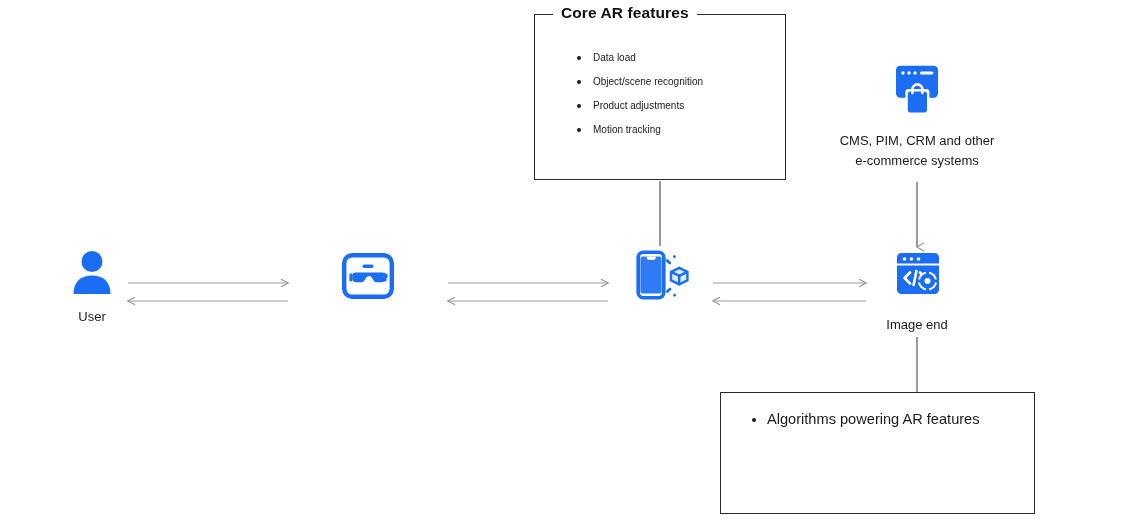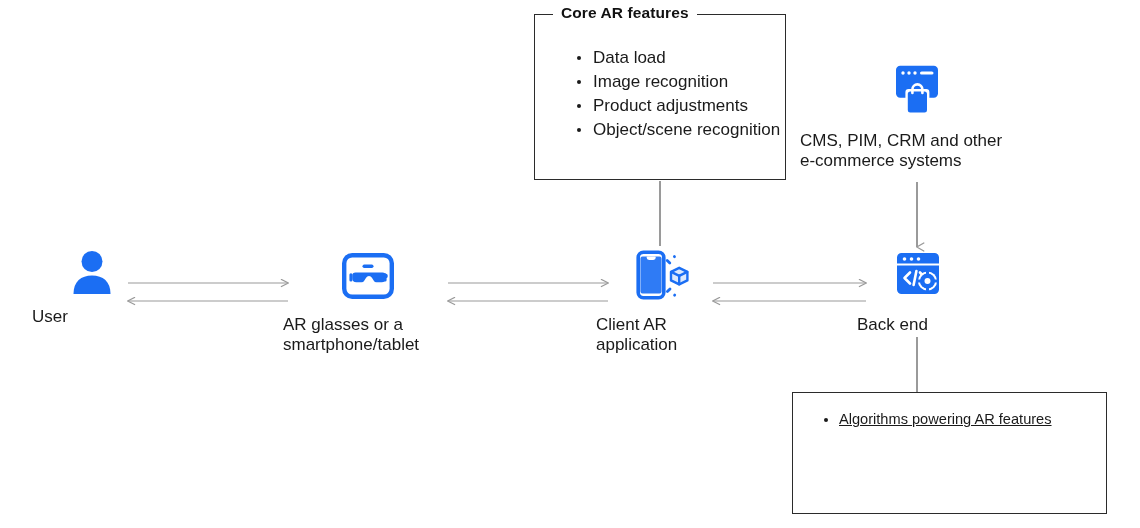--- a/index.html
+++ b/index.html
@@ -32,47 +32,48 @@
     letter-spacing:.1px;
     white-space:nowrap;
   }
   ul.bullets{
     list-style:none;
     margin:0;padding:0;
   }
   ul.bullets li{
     position:relative;
     padding-left:22px;
-    font-size:17px;
+    font-size:10px;
     line-height:24px;
     color:#1a1a1a;
   }
   ul.bullets li:before{
     content:"";
     position:absolute;
     left:6px;top:10px;
     width:4.2px;height:4.2px;
     border-radius:50%;
     background:#1a1a1a;
   }
 
   
   #core-box{left:534px;top:14px;width:252px;height:166px;}
   #core-box ul{margin-top:31px;margin-left:36px;}
 
   
-  #backend-box{left:792px;top:392px;width:315px;height:122px;text-decoration:underline;}
+  #backend-box{left:720px;top:392px;width:315px;height:122px;}
   #backend-box ul{margin-top:14px;margin-left:26px;}
   #backend-box ul li{line-height:25px;font-size:14.6px;padding-left:20px;}
   #backend-box ul li:before{left:5px;top:10.5px;}
 
   
   .node-label{
     position:absolute;
-    font-size:17px;
+    text-align:center;
+    font-size:13px;
     line-height:20px;
     color:#1a1a1a;
     white-space:pre-line;
   }
 
   
   svg.wires{position:absolute;left:0;top:0;width:1140px;height:528px;overflow:visible;}
 
   
   .icon{position:absolute;}
@@ -114,23 +115,23 @@
 
     <line x1="917" y1="182" x2="917" y2="247" stroke="#9a9a9a" stroke-width="2" marker-end="url(#ahd)"></line>
 
     <line x1="917" y1="337" x2="917" y2="392" stroke="#9a9a9a" stroke-width="2"></line>
   </svg>
 
   <div class="featbox" id="core-box">
     <span class="legend">Core AR features</span>
     <ul class="bullets">
       <li>Data load</li>
-      <li>Image recognition</li>
+      <li>Object/scene recognition</li>
       <li>Product adjustments</li>
-      <li>Object/scene recognition</li>
+      <li>Motion tracking</li>
     </ul>
   </div>
 
   <div class="featbox" id="backend-box">
     <ul class="bullets">
       <li>Algorithms powering AR features</li>
     </ul>
   </div>
 
   <div class="icon" style="left:68px;top:248px;">
@@ -144,22 +145,20 @@
   <div class="icon" style="left:342px;top:253px;">
     <svg width="52" height="46" viewBox="0 0 52 46" xmlns="http://www.w3.org/2000/svg">
       <rect x="2.2" y="2.2" width="47.6" height="41.6" rx="8" ry="8" fill="none" stroke="#1b6ef3" stroke-width="4.4"></rect>
       <circle cx="43.6" cy="23" r="2.2" fill="#1b6ef3"></circle>
       <rect x="20.5" y="11.5" width="11" height="3.4" rx="1.7" fill="#1b6ef3"></rect>
       <path d="M11.5 19.5 h29 a3.2 3.2 0 0 1 3.2 3.2 v2.6 a4 4 0 0 1 -4 4 h-5.3 a3 3 0 0 1 -2.6 -1.5 l-1.9 -3.1 a3.4 3.4 0 0 0 -5.8 0 l-1.9 3.1 a3 3 0 0 1 -2.6 1.5 h-5.3 a4 4 0 0 1 -4 -4 v-2.6 a3.2 3.2 0 0 1 3.2 -3.2 z" fill="#1b6ef3"></path>
       <rect x="7.4" y="20.2" width="3.1" height="8.4" rx="1.5" fill="#1b6ef3"></rect>
       <rect x="41.5" y="20.2" width="3.1" height="8.4" rx="1.5" fill="#1b6ef3"></rect>
     </svg>
   </div>
-  <div class="node-label" style="left:283px;top:315px;width:170px;">AR glasses or a
-smartphone/tablet</div>
 
   <div class="icon" style="left:636px;top:250px;">
     <svg width="56" height="50" viewBox="0 0 56 50" xmlns="http://www.w3.org/2000/svg">
       <rect x="2.2" y="2.2" width="25.6" height="45.6" rx="5.2" ry="5.2" fill="none" stroke="#1b6ef3" stroke-width="3.6"></rect>
       <path d="M6.4 6.4 h17.2 a2 2 0 0 1 2 2 v33 a2 2 0 0 1 -2 2 h-17.2 a2 2 0 0 1 -2 -2 v-33 a2 2 0 0 1 2 -2 z" fill="#2f7bf5"></path>
       <path d="M11.6 6.4 h7.2 a1 1 0 0 1 1 1.1 a2.5 2.5 0 0 1 -2.5 2.4 h-4.2 a2.5 2.5 0 0 1 -2.5 -2.4 a1 1 0 0 1 1 -1.1 z" fill="#ffffff"></path>
       <g fill="#1b6ef3">
         <path d="M43.2 17.4 l8.6 4.2 v9.2 l-8.6 4.2 l-8.6 -4.2 v-9.2 z" opacity="0.15"></path>
       </g>
       <g stroke="#1b6ef3" stroke-width="2.4" fill="none" stroke-linejoin="round" stroke-linecap="round">
@@ -168,22 +167,20 @@
         <path d="M43.2 25.8 v8.5"></path>
       </g>
       <g stroke="#1b6ef3" stroke-width="2.8" stroke-linecap="round">
         <path d="M31.2 10.4 l2.6 2.6"></path>
         <path d="M38.4 6.6 l0.1 0.1"></path>
         <path d="M31.4 41.6 l2.6 -2.6"></path>
         <path d="M38.6 45.2 l0.1 -0.1"></path>
       </g>
     </svg>
   </div>
-  <div class="node-label" style="left:596px;top:315px;width:130px;">Client AR
-application</div>
 
   <div class="icon" style="left:893px;top:251px;">
     <svg width="50" height="48" viewBox="0 0 50 48" xmlns="http://www.w3.org/2000/svg">
       <path d="M4 6.5 a4.5 4.5 0 0 1 4.5 -4.5 h33 a4.5 4.5 0 0 1 4.5 4.5 v32 a4.5 4.5 0 0 1 -4.5 4.5 h-33 a4.5 4.5 0 0 1 -4.5 -4.5 z" fill="#1b6ef3"></path>
       <path d="M4 13.5 h42" stroke="#ffffff" stroke-width="2.2"></path>
       <circle cx="11.5" cy="8" r="1.8" fill="#ffffff"></circle>
       <circle cx="18.5" cy="8" r="1.8" fill="#ffffff"></circle>
       <circle cx="25.5" cy="8" r="1.8" fill="#ffffff"></circle>
       <g stroke="#ffffff" stroke-width="2.6" fill="none" stroke-linecap="round" stroke-linejoin="round">
         <path d="M17 21.5 L11.5 27 L17 32.5"></path>
@@ -196,21 +193,21 @@
         <circle cx="0" cy="0" r="3" fill="#ffffff"></circle>
         <g fill="#1b6ef3">
           <rect x="-1.5" y="-10.2" width="3" height="4" rx="1"></rect>
           <rect x="-1.5" y="6.2" width="3" height="4" rx="1"></rect>
           <rect x="-10.2" y="-1.5" width="4" height="3" rx="1"></rect>
           <rect x="6.2" y="-1.5" width="4" height="3" rx="1"></rect>
         </g>
       </g>
     </svg>
   </div>
-  <div class="node-label" style="left:857px;top:315px;width:120px;">Back end</div>
+  <div class="node-label" style="left:857px;top:315px;width:120px;">Image end</div>
 
   <div class="icon" style="left:893px;top:63px;">
     <svg width="48" height="56" viewBox="0 0 48 56" xmlns="http://www.w3.org/2000/svg">
       <path d="M3 7 a4.2 4.2 0 0 1 4.2 -4.2 h33.6 a4.2 4.2 0 0 1 4.2 4.2 v23.6 a4.2 4.2 0 0 1 -4.2 4.2 h-33.6 a4.2 4.2 0 0 1 -4.2 -4.2 z" fill="#1b6ef3"></path>
       <circle cx="10" cy="10" r="1.7" fill="#ffffff"></circle>
       <circle cx="16" cy="10" r="1.7" fill="#ffffff"></circle>
       <circle cx="22" cy="10" r="1.7" fill="#ffffff"></circle>
       <rect x="27" y="8.4" width="13.5" height="3.2" rx="1.6" fill="#ffffff"></rect>
       <path d="M15.6 26 h17.6 a3.2 3.2 0 0 1 3.2 3.2 v18.4 a3.8 3.8 0 0 1 -3.8 3.8 h-16.4 a3.8 3.8 0 0 1 -3.8 -3.8 v-18.4 a3.2 3.2 0 0 1 3.2 -3.2 z" fill="#ffffff"></path>
       <path d="M17.4 28.4 h14 a2.6 2.6 0 0 1 2.6 2.6 v16.2 a2.4 2.4 0 0 1 -2.4 2.4 h-14.4 a2.4 2.4 0 0 1 -2.4 -2.4 v-16.2 a2.6 2.6 0 0 1 2.6 -2.6 z" fill="#1b6ef3"></path>

